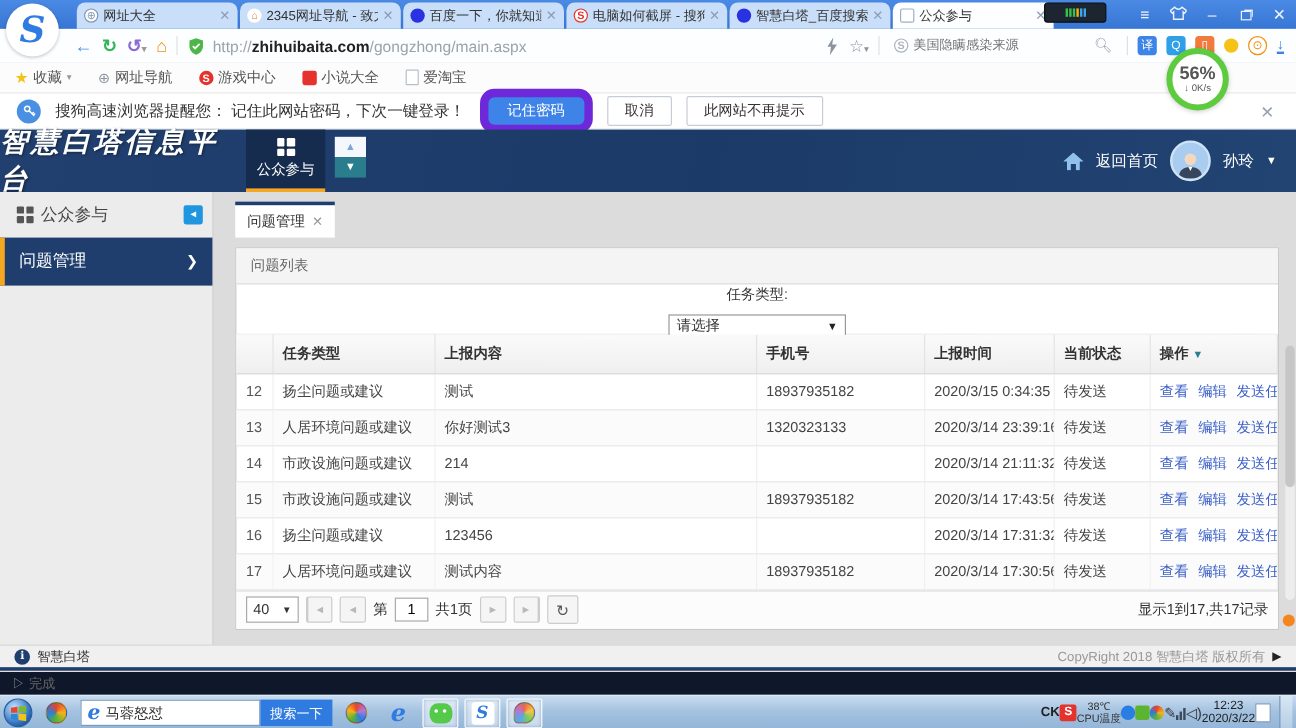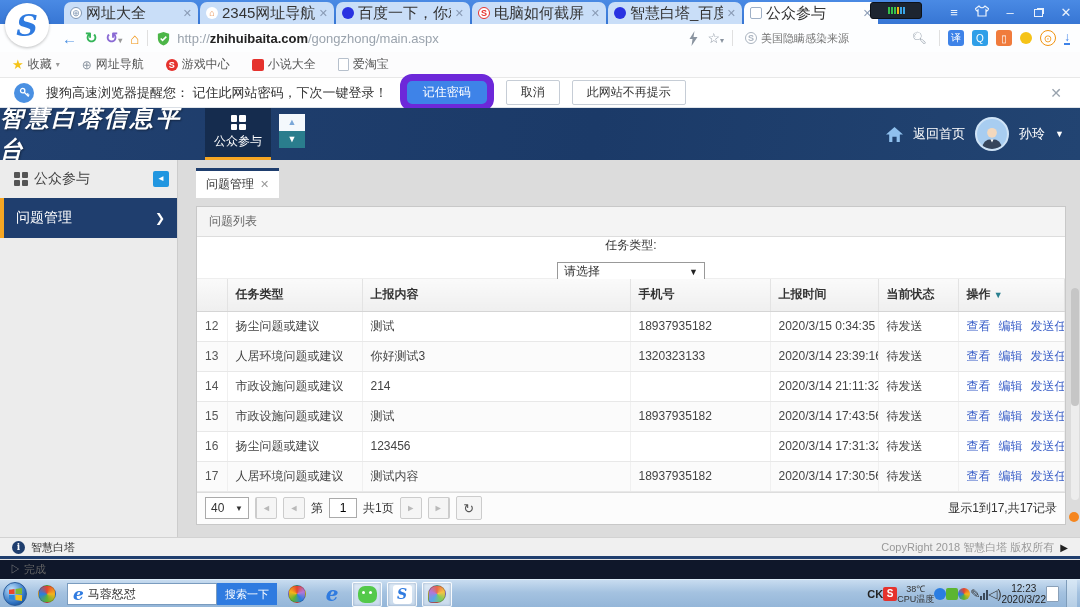--- a/index.html
+++ b/index.html
@@ -4,21 +4,21 @@
 <style>
   * { margin:0; padding:0; box-sizing:border-box; }
   body { font-family:"Liberation Sans",sans-serif; }
   .screen { width:1080px; height:607px; position:relative; overflow:hidden; background:#dcdcdc; font-size:12px; }
 
   
   .tabbar { height:24px; background:linear-gradient(#4a8ae4,#3776d4); display:flex; align-items:flex-end; padding-left:64px; position:relative; }
   .sogou-logo { position:absolute; left:5px; top:3px; width:44px; height:44px; border-radius:50%; background:#fff; z-index:10; box-shadow:0 1px 3px rgba(0,0,0,.25); display:flex; align-items:center; justify-content:center; color:#2f7be0; font:bold italic 30px "DejaVu Serif",serif; }
   .tab { width:134px; height:22px; margin-right:2px; background:#c9def8; border-radius:7px 7px 0 0; display:flex; align-items:center; padding:0 6px; gap:4px; color:#333; overflow:hidden; }
   .tab.active { background:#fdfeff; }
-  .tab .title { flex:1; white-space:nowrap; overflow:hidden; font-size:15px; }
+  .tab .title { flex:1; white-space:nowrap; overflow:hidden; font-size:11px; }
   .tab .x { color:#8a9bb5; font-size:11px; }
   .fav { width:12px; height:12px; border-radius:50%; flex:none; display:flex; align-items:center; justify-content:center; font-size:9px; color:#fff; }
   .fav.globe { background:#fff; color:#7f96b3; border:1px solid #7f96b3; }
   .fav.house { background:#fff; color:#e2762b; }
   .fav.baidu { background:#2932e1; }
   .fav.sogous { background:#fff; color:#e5322d; border:1px solid #e5322d; font-weight:bold; }
   .fav.doc { background:#fff; border:1px solid #9fb0c6; border-radius:2px; color:#9fb0c6; }
   .tab-widget { position:absolute; right:158px; top:2px; width:52px; height:17px; background:#1d2530; border-radius:3px; border:1px solid #0c1118; display:flex; align-items:center; justify-content:center; gap:1px; }
   .tab-widget i { width:2px; height:7px; display:block; }
   .winbtns { position:absolute; right:0; top:0; height:24px; display:flex; align-items:center; color:#eaf2fc; }
@@ -227,20 +227,24 @@
     </div>
     <span class="sep"></span>
     <span class="mini-ic" style="background:#3e83e8">译</span>
     <span class="mini-ic" style="background:#2f9fe8">Q</span>
     <span class="mini-ic" style="background:#f07b3c">▯</span>
     <span class="mini-ic" style="background:#f5c318;width:12px;height:12px;border-radius:50%"></span>
     <span class="mini-ic" style="background:#fff;color:#f0920e;border:1px solid #f0920e;border-radius:50%">⊙</span>
     <span style="color:#3e83e8;font-weight:bold;border-bottom:2px solid #3e83e8;line-height:11px">↓</span>
   </div>
 
+  <div class="dl-badge">
+    <span class="pct">56%</span>
+    <span class="spd">↓ <span>0K/s</span></span>
+  </div>
 
   <div class="bookmarkbar">
     <span class="bm">
         <span style="color:#f5c318;font-size:13px">★</span>
         <span>收藏</span>
         <span style="font-size:8px;color:#999">▾</span>
       </span>
     <span class="bm">
         <span style="color:#8a94a0">⊕</span>
         <span>网址导航</span>

